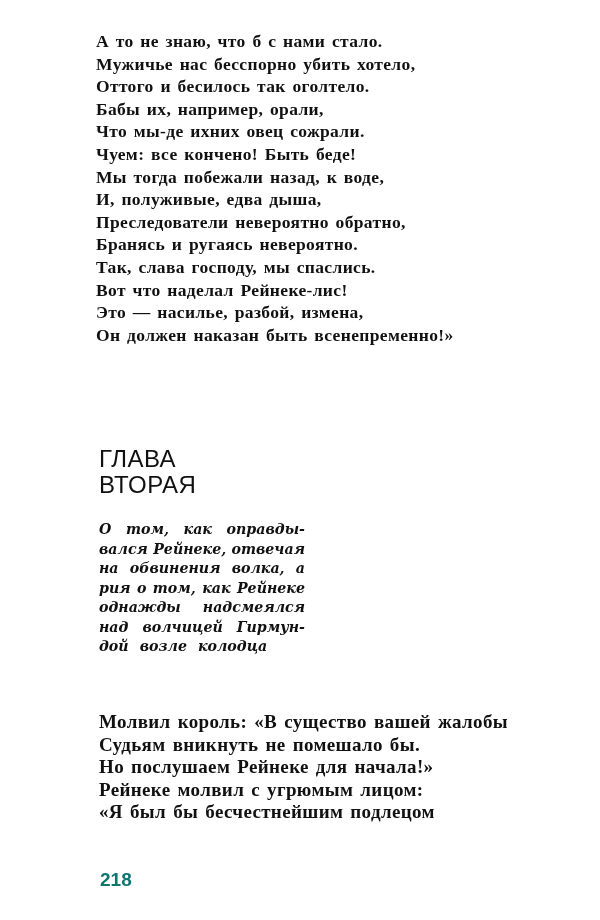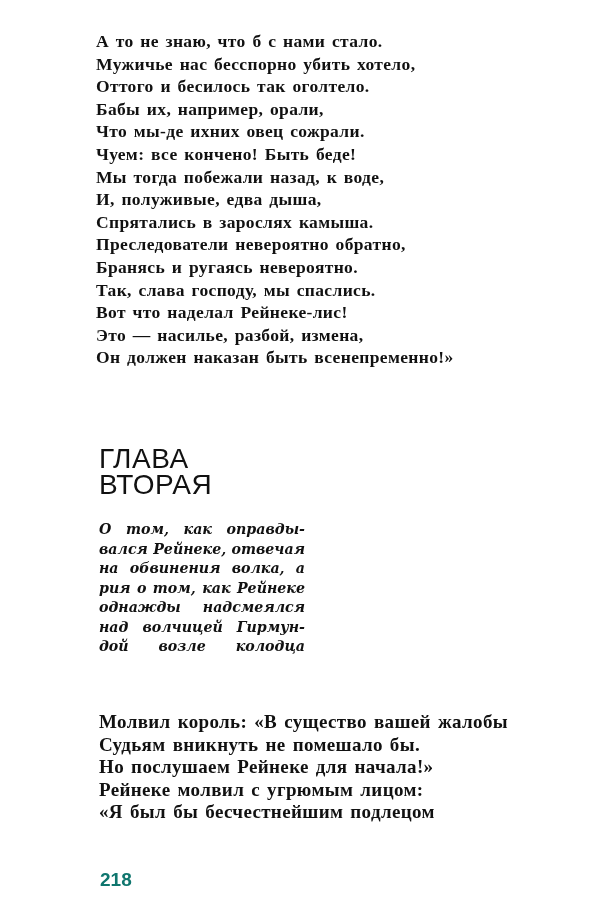--- a/index.html
+++ b/index.html
@@ -35,21 +35,21 @@
       font-weight: bold;
       letter-spacing: 0.35px;
       word-spacing: 2px;
       white-space: nowrap;
     }
     .chapter-heading {
       position: absolute;
       left: 99px;
       top: 446px;
       font-family: "Liberation Sans", "DejaVu Sans", sans-serif;
-      font-size: 28px;
+      font-size: 24px;
       line-height: 26px;
       letter-spacing: 0.5px;
       color: #111;
     }
     .chapter-heading div {
       height: 26px;
     }
     .summary {
       position: absolute;
       left: 99px;
@@ -64,21 +64,21 @@
       font-style: italic;
       font-weight: bold;
       font-size: 14.2px;
       line-height: 19.5px;
       height: 19.5px;
       white-space: nowrap;
       display: flex;
       justify-content: space-between;
     }
     .summary li.last {
-      justify-content: space-between;
+      justify-content: flex-start;
       gap: 11px;
     }
     .verse2 {
       position: absolute;
       left: 99px;
       top: 711px;
       margin: 0;
       padding: 0;
       list-style: none;
     }
@@ -109,21 +109,20 @@
 
   <ul class="verse">
     <li>А то не знаю, что б с нами стало.</li>
     <li>Мужичье нас бесспорно убить хотело,</li>
     <li>Оттого и бесилось так оголтело.</li>
     <li>Бабы их, например, орали,</li>
     <li>Что мы-де ихних овец сожрали.</li>
     <li>Чуем: все кончено! Быть беде!</li>
     <li>Мы тогда побежали назад, к воде,</li>
     <li>И, полуживые, едва дыша,</li>
-    <li>Спрятались в зарослях камыша.</li>
     <li>Преследователи невероятно обратно,</li>
     <li>Бранясь и ругаясь невероятно.</li>
     <li>Так, слава господу, мы спаслись.</li>
     <li>Вот что наделал Рейнеке-лис!</li>
     <li>Это — насилье, разбой, измена,</li>
     <li>Он должен наказан быть всенепременно!»</li>
   </ul>
 
   <div class="chapter-heading">
     <div>ГЛАВА</div>

